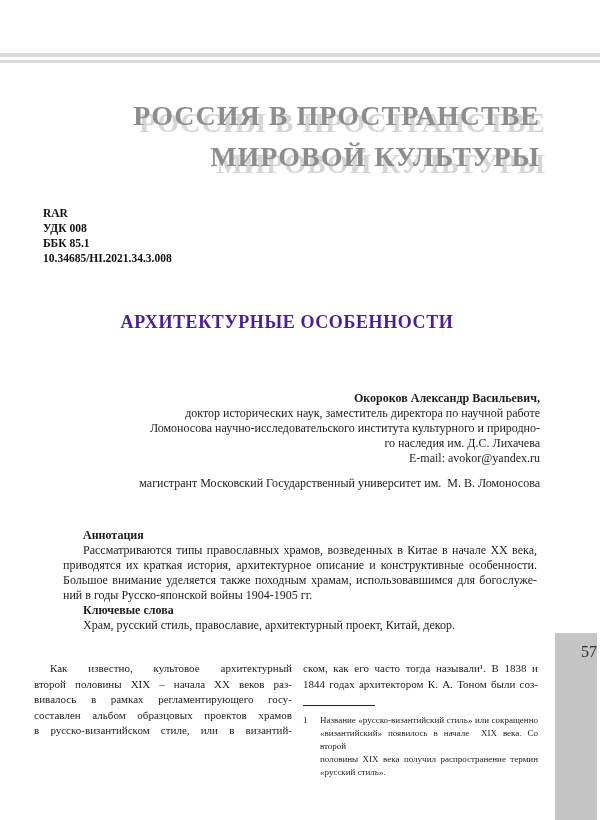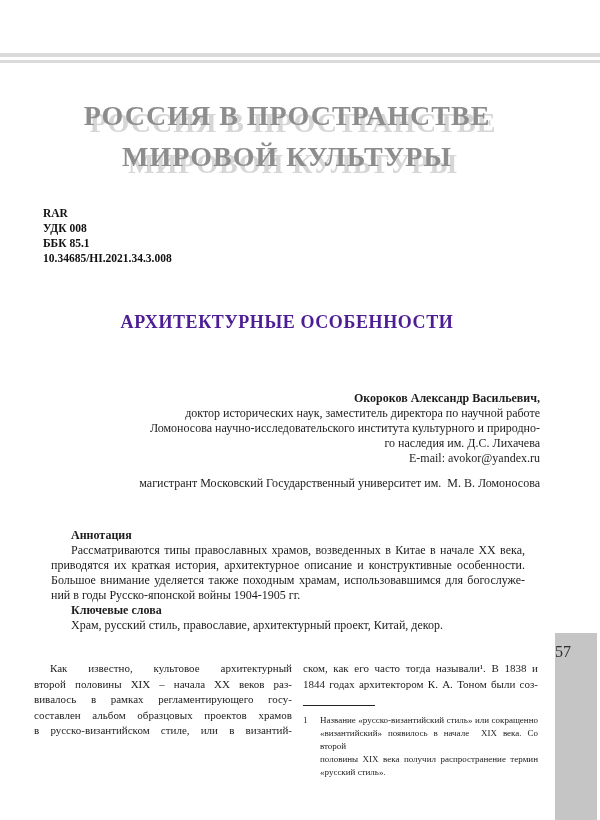--- a/index.html
+++ b/index.html
@@ -10,21 +10,21 @@
     font-family:"Liberation Serif","DejaVu Serif",serif;
     color:#1c1c1c;
     overflow:hidden;
   }
   .strip{position:absolute;left:0;width:600px;background:#dadada;}
   #strip1{top:53px;height:4px;}
   #strip2{top:60px;height:3px;}
 
   .journal-title{
     position:absolute;left:34px;top:95px;width:506px;
-    text-align:center;font-weight:bold;
+    text-align:right;font-weight:bold;
     font-size:28px;line-height:41px;letter-spacing:1px;
     color:#8d8d8d;
     text-shadow:6px 7px 0 #d6d6d6;
   }
   .meta{
     position:absolute;left:43px;top:206px;
     font-weight:bold;font-size:11.5px;line-height:15px;color:#111;
   }
   .article-title{
     position:absolute;left:34px;top:310px;width:506px;
@@ -36,21 +36,21 @@
     position:absolute;left:60px;top:391px;width:480px;
     text-align:right;font-size:12px;line-height:15px;
   }
   .authors2{
     position:absolute;left:60px;top:476px;width:480px;
     text-align:right;font-size:12px;line-height:15px;
   }
   .author-name{font-weight:bold;}
 
   .abstract{
-    position:absolute;left:51px;top:528px;width:474px;
+    position:absolute;left:63px;top:528px;width:474px;
     font-size:12px;line-height:15px;
   }
   .abstract .head{font-weight:bold;text-indent:20px;}
   .ind{text-indent:20px;}
 
   .just{text-align:justify;text-align-last:justify;}
   .lastline{text-align:right;text-align-last:left;}
 
   .col-left{
     position:absolute;left:34px;top:661px;width:258px;
@@ -70,21 +70,21 @@
     font-size:9px;line-height:13px;color:#222;
   }
   .fn-num{width:17px;flex:0 0 17px;}
   .fn-lines{flex:1;}
 
   .page-tab{
     position:absolute;left:555px;top:633px;width:42px;height:187px;
     background:#c5c5c5;
   }
   .page-num{
-    margin-top:10px;text-align:left;
+    margin-top:10px;text-align:right;
     font-size:16px;color:#2e2e2e;
   }
 </style>
 </head>
 <body>
 
 <div id="page">
 
   <div id="strip1" class="strip"></div>
   <div id="strip2" class="strip"></div>

